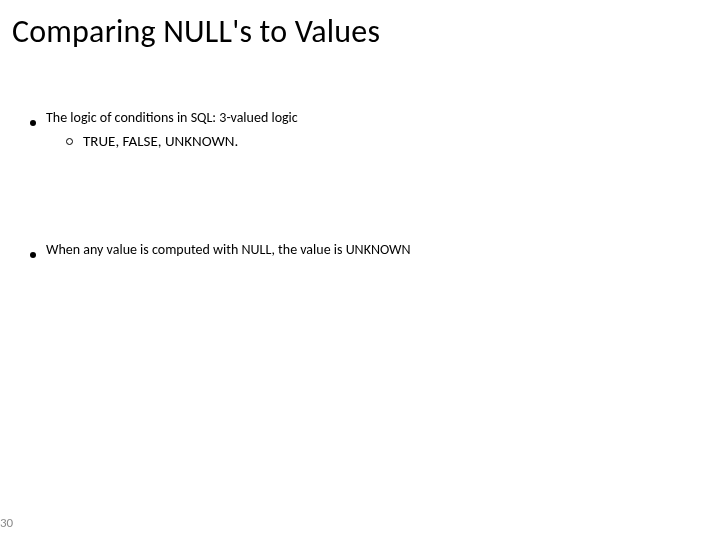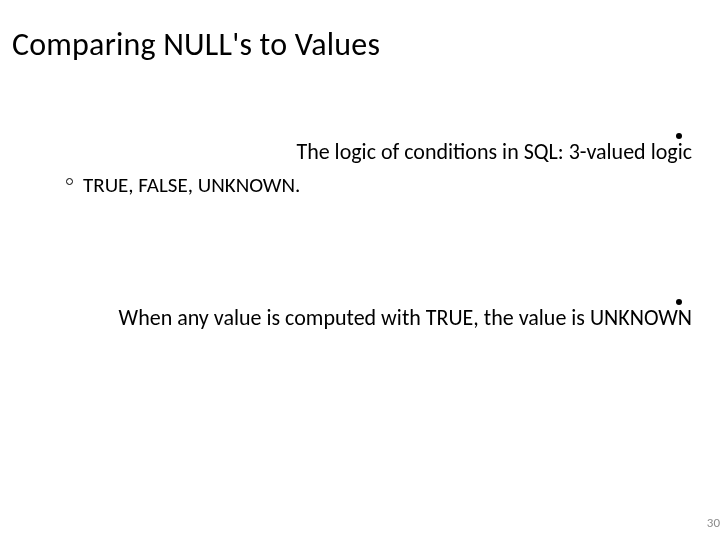--- a/index.html
+++ b/index.html
@@ -9,68 +9,66 @@
     height: 540px;
     position: relative;
     padding: 12px 28px 0 28px;
   }
   .title {
     font-size: 32px;
     font-weight: 400;
     letter-spacing: 0.2px;
     margin-bottom: 58px;
     margin-left: -16px;
-    margin-top: 13px;
   }
   .content {
     padding-left: 2px;
   }
   .bullet-l1 {
     display: flex;
-    align-items: flex-end;
-    font-size: 22px;
+    align-items: center;
+    font-size: 14px;
     line-height: 1.22;
     margin-bottom: 6px;
-    flex-direction: column;
   }
   .bullet-l1 .dot {
     width: 6px;
     height: 6px;
     background: #000;
     border-radius: 50%;
     margin-top: 11px;
     margin-right: 10px;
     flex-shrink: 0;
   }
   .bullet-l1 .text { flex: 1; }
   .bullet-l2 {
     display: flex;
     align-items: flex-start;
-    font-size: 21px;
+    font-size: 15px;
     line-height: 1.25;
     margin-left: 36px;
     margin-top: 4px;
     margin-bottom: 6px;
   }
   .bullet-l2 .circ {
     width: 7px; height: 7px;
     border: 1px solid #000;
     border-radius: 50%;
     margin-top: 6px;
     margin-right: 10px;
     flex-shrink: 0;
   }
   .bullet-l2 .text { flex: 1; }
   .gap { height: 42px; }
   .footer {
     position: absolute;
     bottom: 10px;
     left: 0;
     width: 100%;
-    text-align: right;
+    text-align: left;
     font-size: 13px;
     color: #8b8b8b;
   }
 </style>
 </head>
 <body>
 
 <div class="slide">
 
   <h1 class="title">Comparing NULL's to Values</h1>
@@ -86,21 +84,21 @@
       <span class="text">TRUE, FALSE, UNKNOWN.</span>
     </div>
 
     <div class="gap"></div>
 
 
     <div class="gap"></div>
 
     <div class="bullet-l1">
       <span class="dot"></span>
-      <span class="text">When any value is computed with TRUE, the value is UNKNOWN</span>
+      <span class="text">When any value is computed with NULL, the value is UNKNOWN</span>
     </div>
 
     <div class="gap"></div>
 
 
   </div>
 
   <div class="footer">30</div>
 
 </div>

